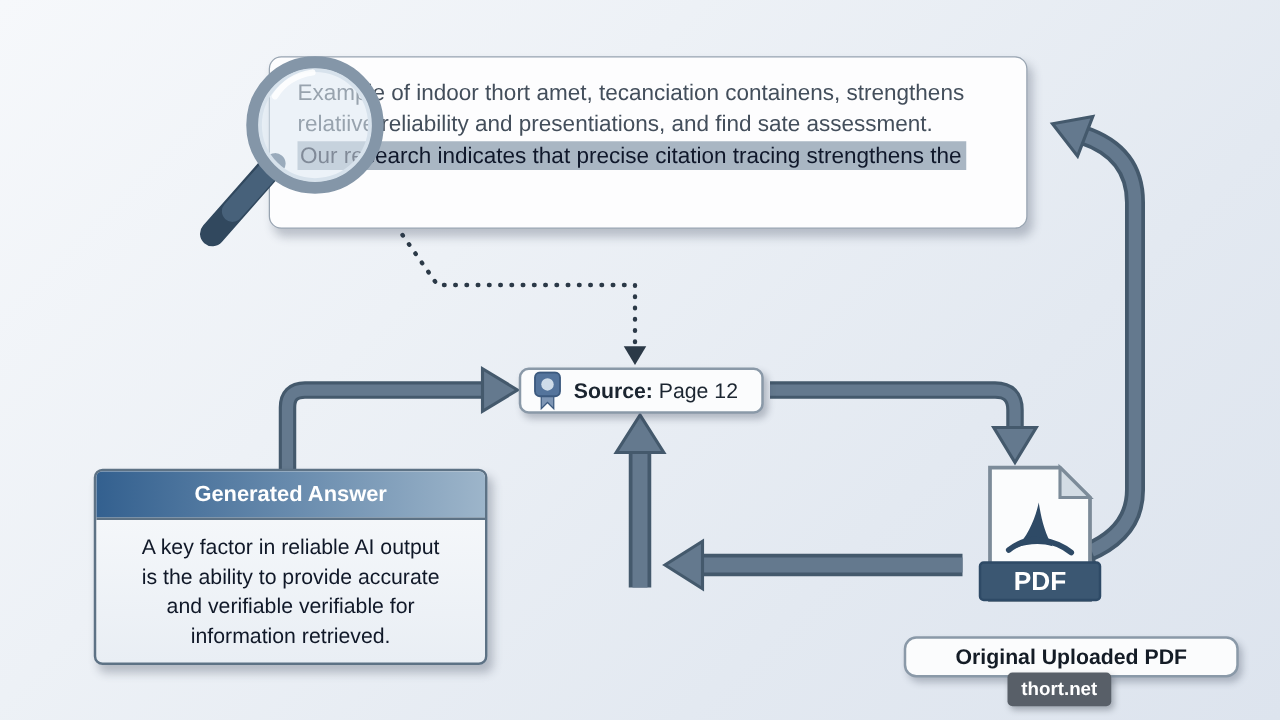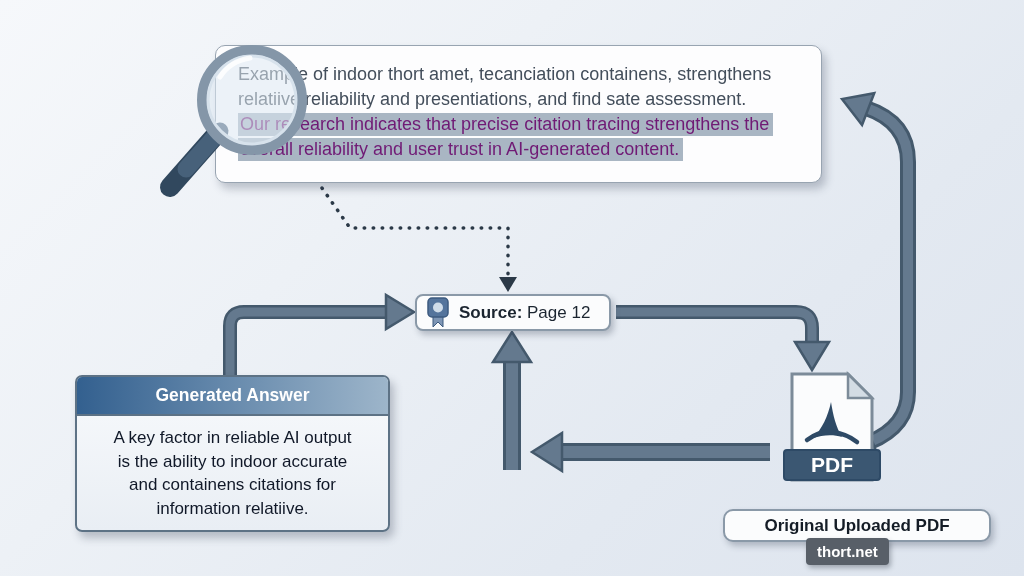--- a/index.html
+++ b/index.html
@@ -10,21 +10,21 @@
   }
   .abs{position:absolute;}
   
   .quote-box{
     left:215px;top:45px;width:607px;height:138px;
     background:#fdfdfe;border:1.5px solid #98a4b1;border-radius:10px;
     box-shadow:4px 6px 8px rgba(55,66,86,.28);
     padding:16px 0 0 22px;box-sizing:border-box;
   }
   .quote-line{font-size:18px;line-height:25px;color:#434e5b;white-space:nowrap;}
-  .quote-line.hl span{background:#a9b6c3;color:#701a75;padding:1px 4px 2px 2px;}
+  .quote-line.hl span{background:#a9b6c3;color:#0f172a;padding:1px 4px 2px 2px;}
   
   .source-badge{
     left:415px;top:294px;width:196px;height:37px;
     background:#fbfcfd;border:2px solid #8a99a8;border-radius:8px;
     box-shadow:3px 4px 6px rgba(55,66,86,.3);
     display:flex;align-items:center;gap:8px;padding:0 8px;box-sizing:border-box;
   }
   .source-badge .txt{font-size:17px;color:#1b2530;white-space:nowrap;}
   .source-badge .txt b{font-weight:bold;}
   
@@ -97,21 +97,20 @@
   <g>
     <path d="M322 188 L350 228 L508 228 L508 280" fill="none" stroke="#2b3947" stroke-width="3.5" stroke-linecap="round" stroke-dasharray="0.5 8.5"></path>
     <polygon points="0,0 -15,-9 -15,9" transform="translate(508,292) rotate(90)" fill="#2b3947"></polygon>
   </g>
 </svg>
 
 <div class="abs quote-box">
   <div class="quote-line">Example of indoor thort amet, tecanciation containens, strengthens</div>
   <div class="quote-line">relatiive reliability and presentiations, and find sate assessment.</div>
   <div class="quote-line hl"><span>Our research indicates that precise citation tracing strengthens the</span></div>
-  <div class="quote-line hl"><span>overall reliability and user trust in AI-generated content.</span></div>
 </div>
 
 <svg class="abs" style="left:130px;top:25px;" width="190" height="190" viewBox="0 0 190 190">
 
   <line x1="84" y1="112" x2="40" y2="162" stroke="#31485e" stroke-width="20" stroke-linecap="round"></line>
   <line x1="90" y1="106" x2="56" y2="144" stroke="#47617a" stroke-width="17" stroke-linecap="round"></line>
 
   <circle cx="122" cy="75" r="50" fill="rgba(222,233,243,0.55)" stroke="#8496a8" stroke-width="10"></circle>
   <circle cx="122" cy="75" r="44" fill="none" stroke="#d7e2ec" stroke-width="3"></circle>
   <path d="M90 52 Q100 36 120 33" fill="none" stroke="rgba(255,255,255,0.85)" stroke-width="5" stroke-linecap="round"></path>
@@ -123,23 +122,23 @@
     <rect x="3" y="1" width="20" height="19" rx="4" fill="#54749c" stroke="#3c5a7f" stroke-width="1.5"></rect>
     <circle cx="13" cy="10.5" r="5" fill="#cfdce9"></circle>
   </svg>
   <div class="txt"><b>Source:</b><span> Page 12</span></div>
 </div>
 
 <div class="abs answer-box">
   <div class="answer-head">Generated Answer</div>
   <div class="answer-body">
     <div>A key factor in reliable AI output</div>
-    <div>is the ability to indoor accurate</div>
-    <div>and containens citations for</div>
-    <div>information relatiive.</div>
+    <div>is the ability to provide accurate</div>
+    <div>and verifiable verifiable for</div>
+    <div>information retrieved.</div>
   </div>
 </div>
 
 <svg class="abs" style="left:780px;top:368px;" width="110" height="122" viewBox="0 0 110 122">
 
   <path d="M12 6 L68 6 L92 30 L92 112 L12 112 Z" fill="#fbfcfd" stroke="#7c8b99" stroke-width="3"></path>
   <path d="M68 6 L68 30 L92 30 Z" fill="#d3dce4" stroke="#7c8b99" stroke-width="2.5"></path>
 
   <path d="M51 34 c-3 14 -9 27 -18 36 c9 -3 20 -4 29 -1 c-6 -10 -9 -22 -11 -35 z" fill="#2e4a66"></path>
   <path d="M27 72 q13 -10 26 -8 q14 2 24 10" fill="none" stroke="#2e4a66" stroke-width="4.5" stroke-linecap="round"></path>

